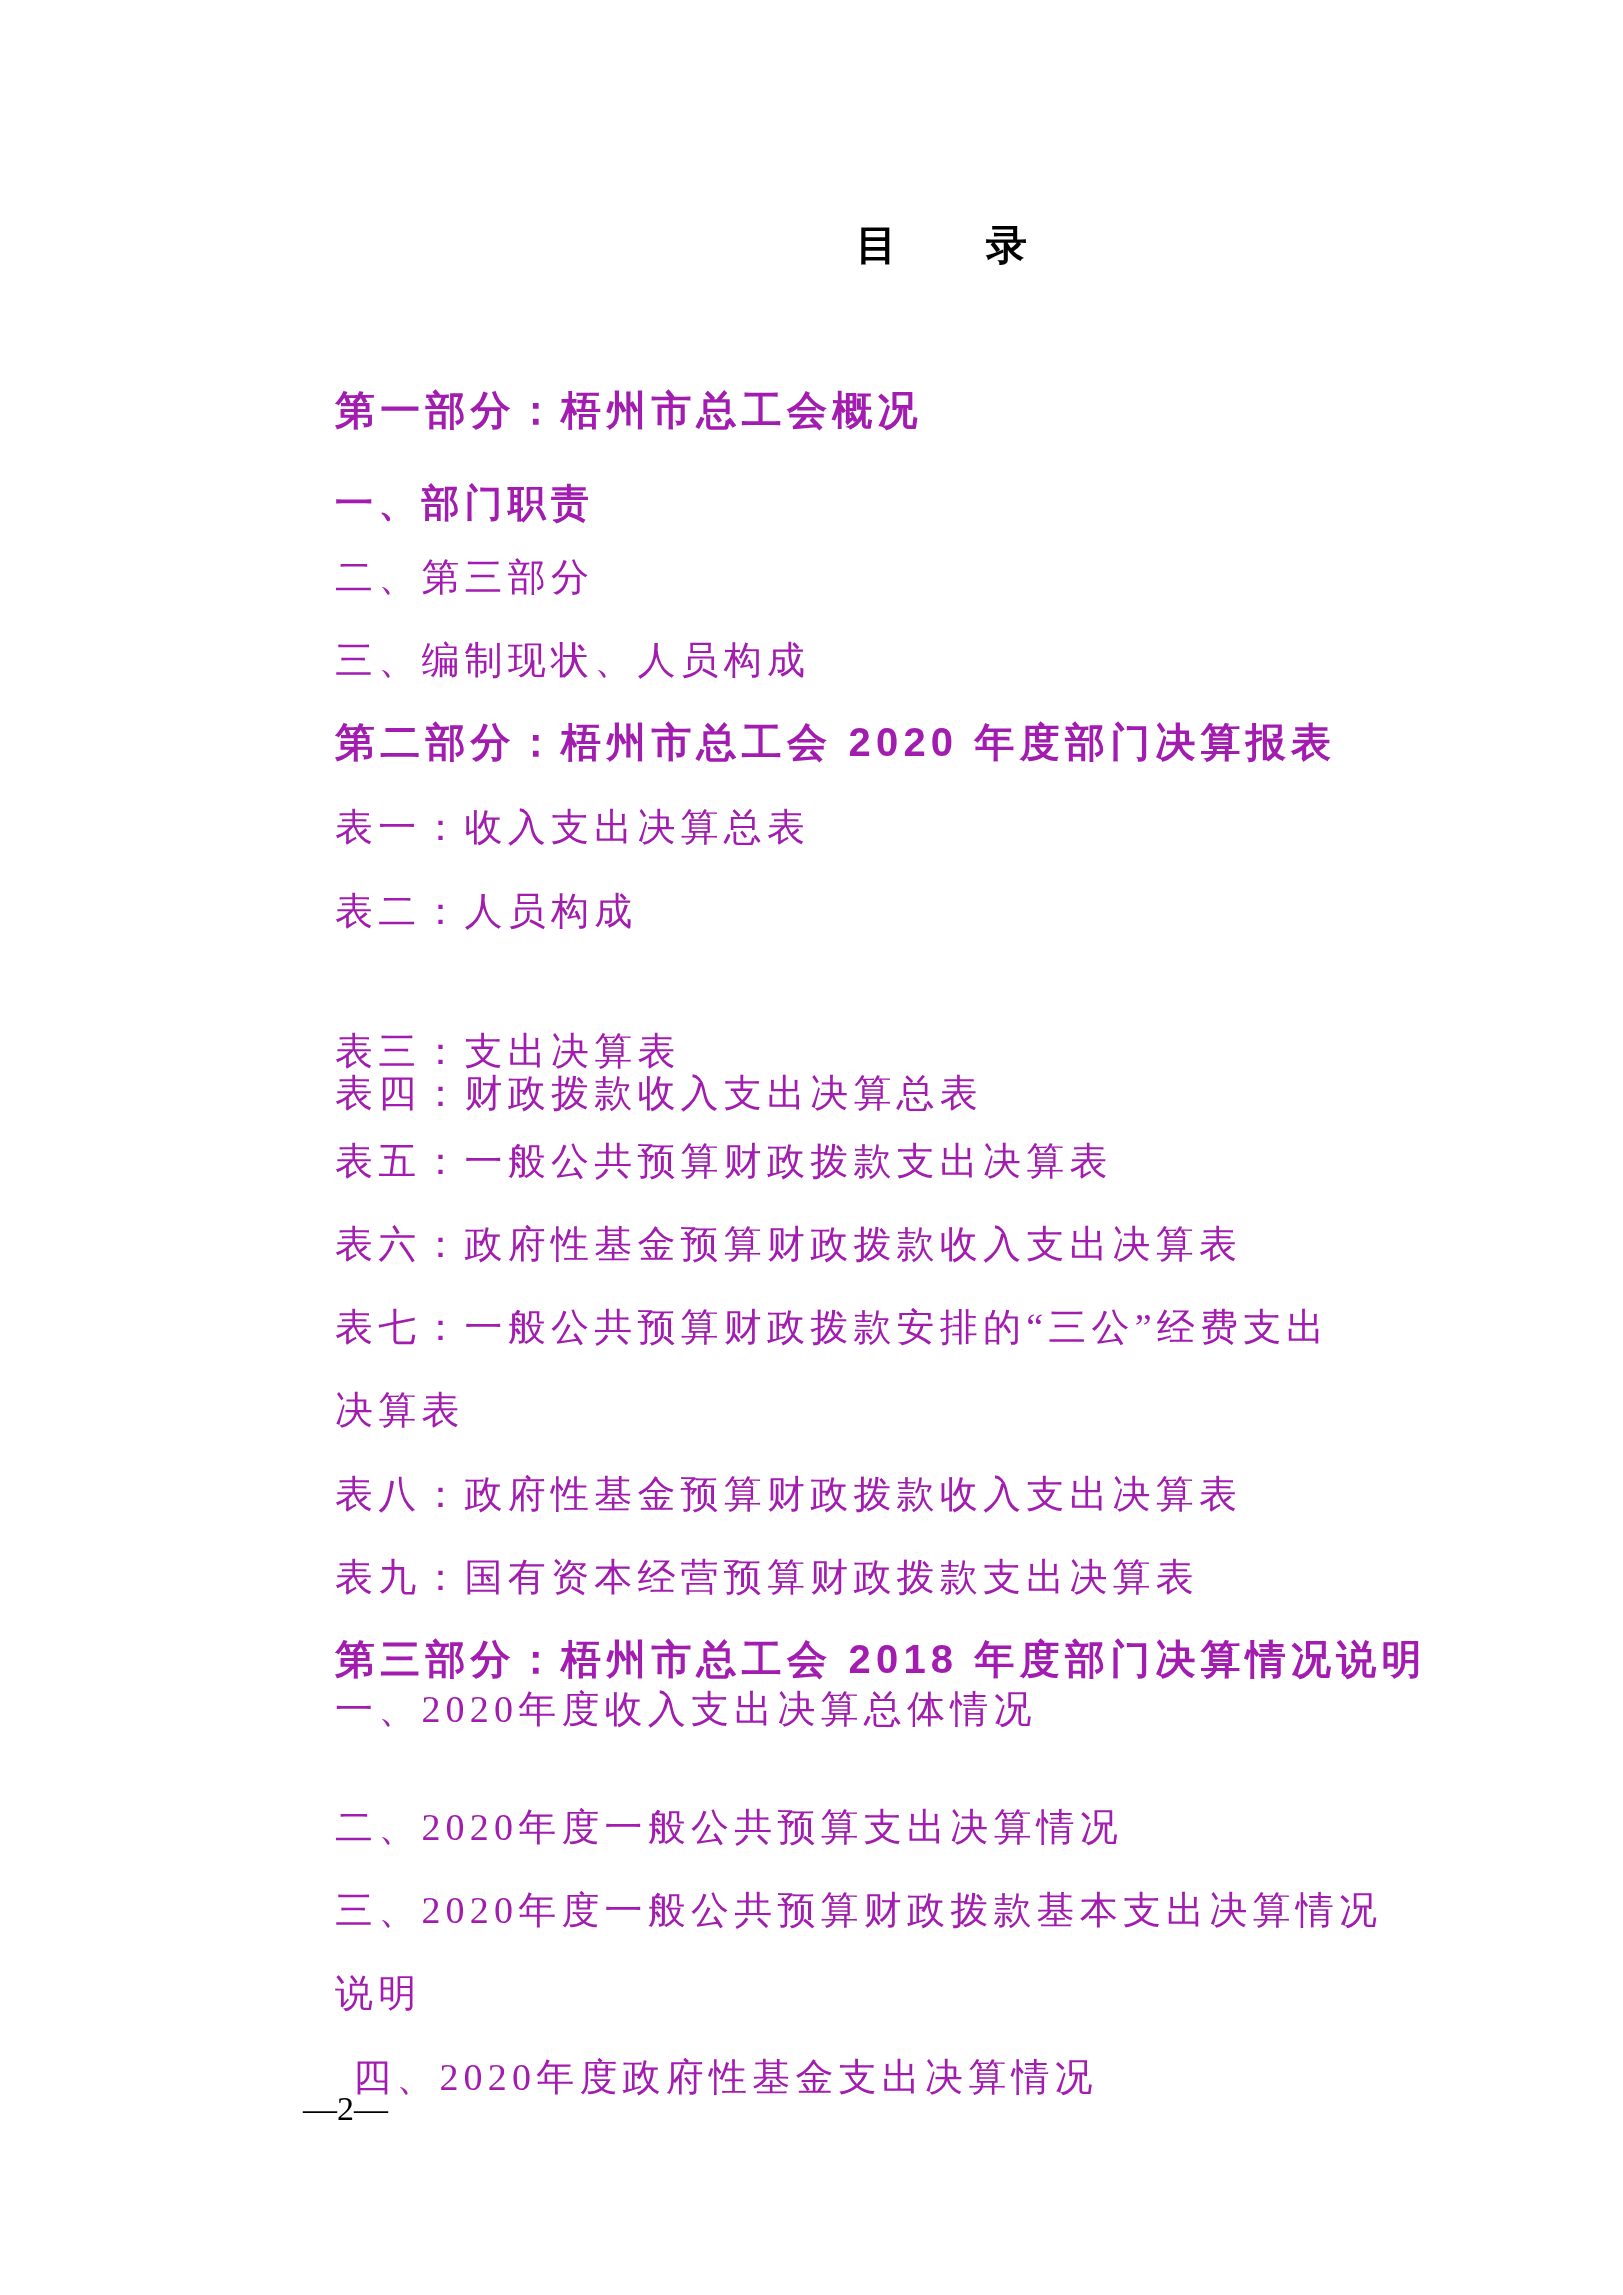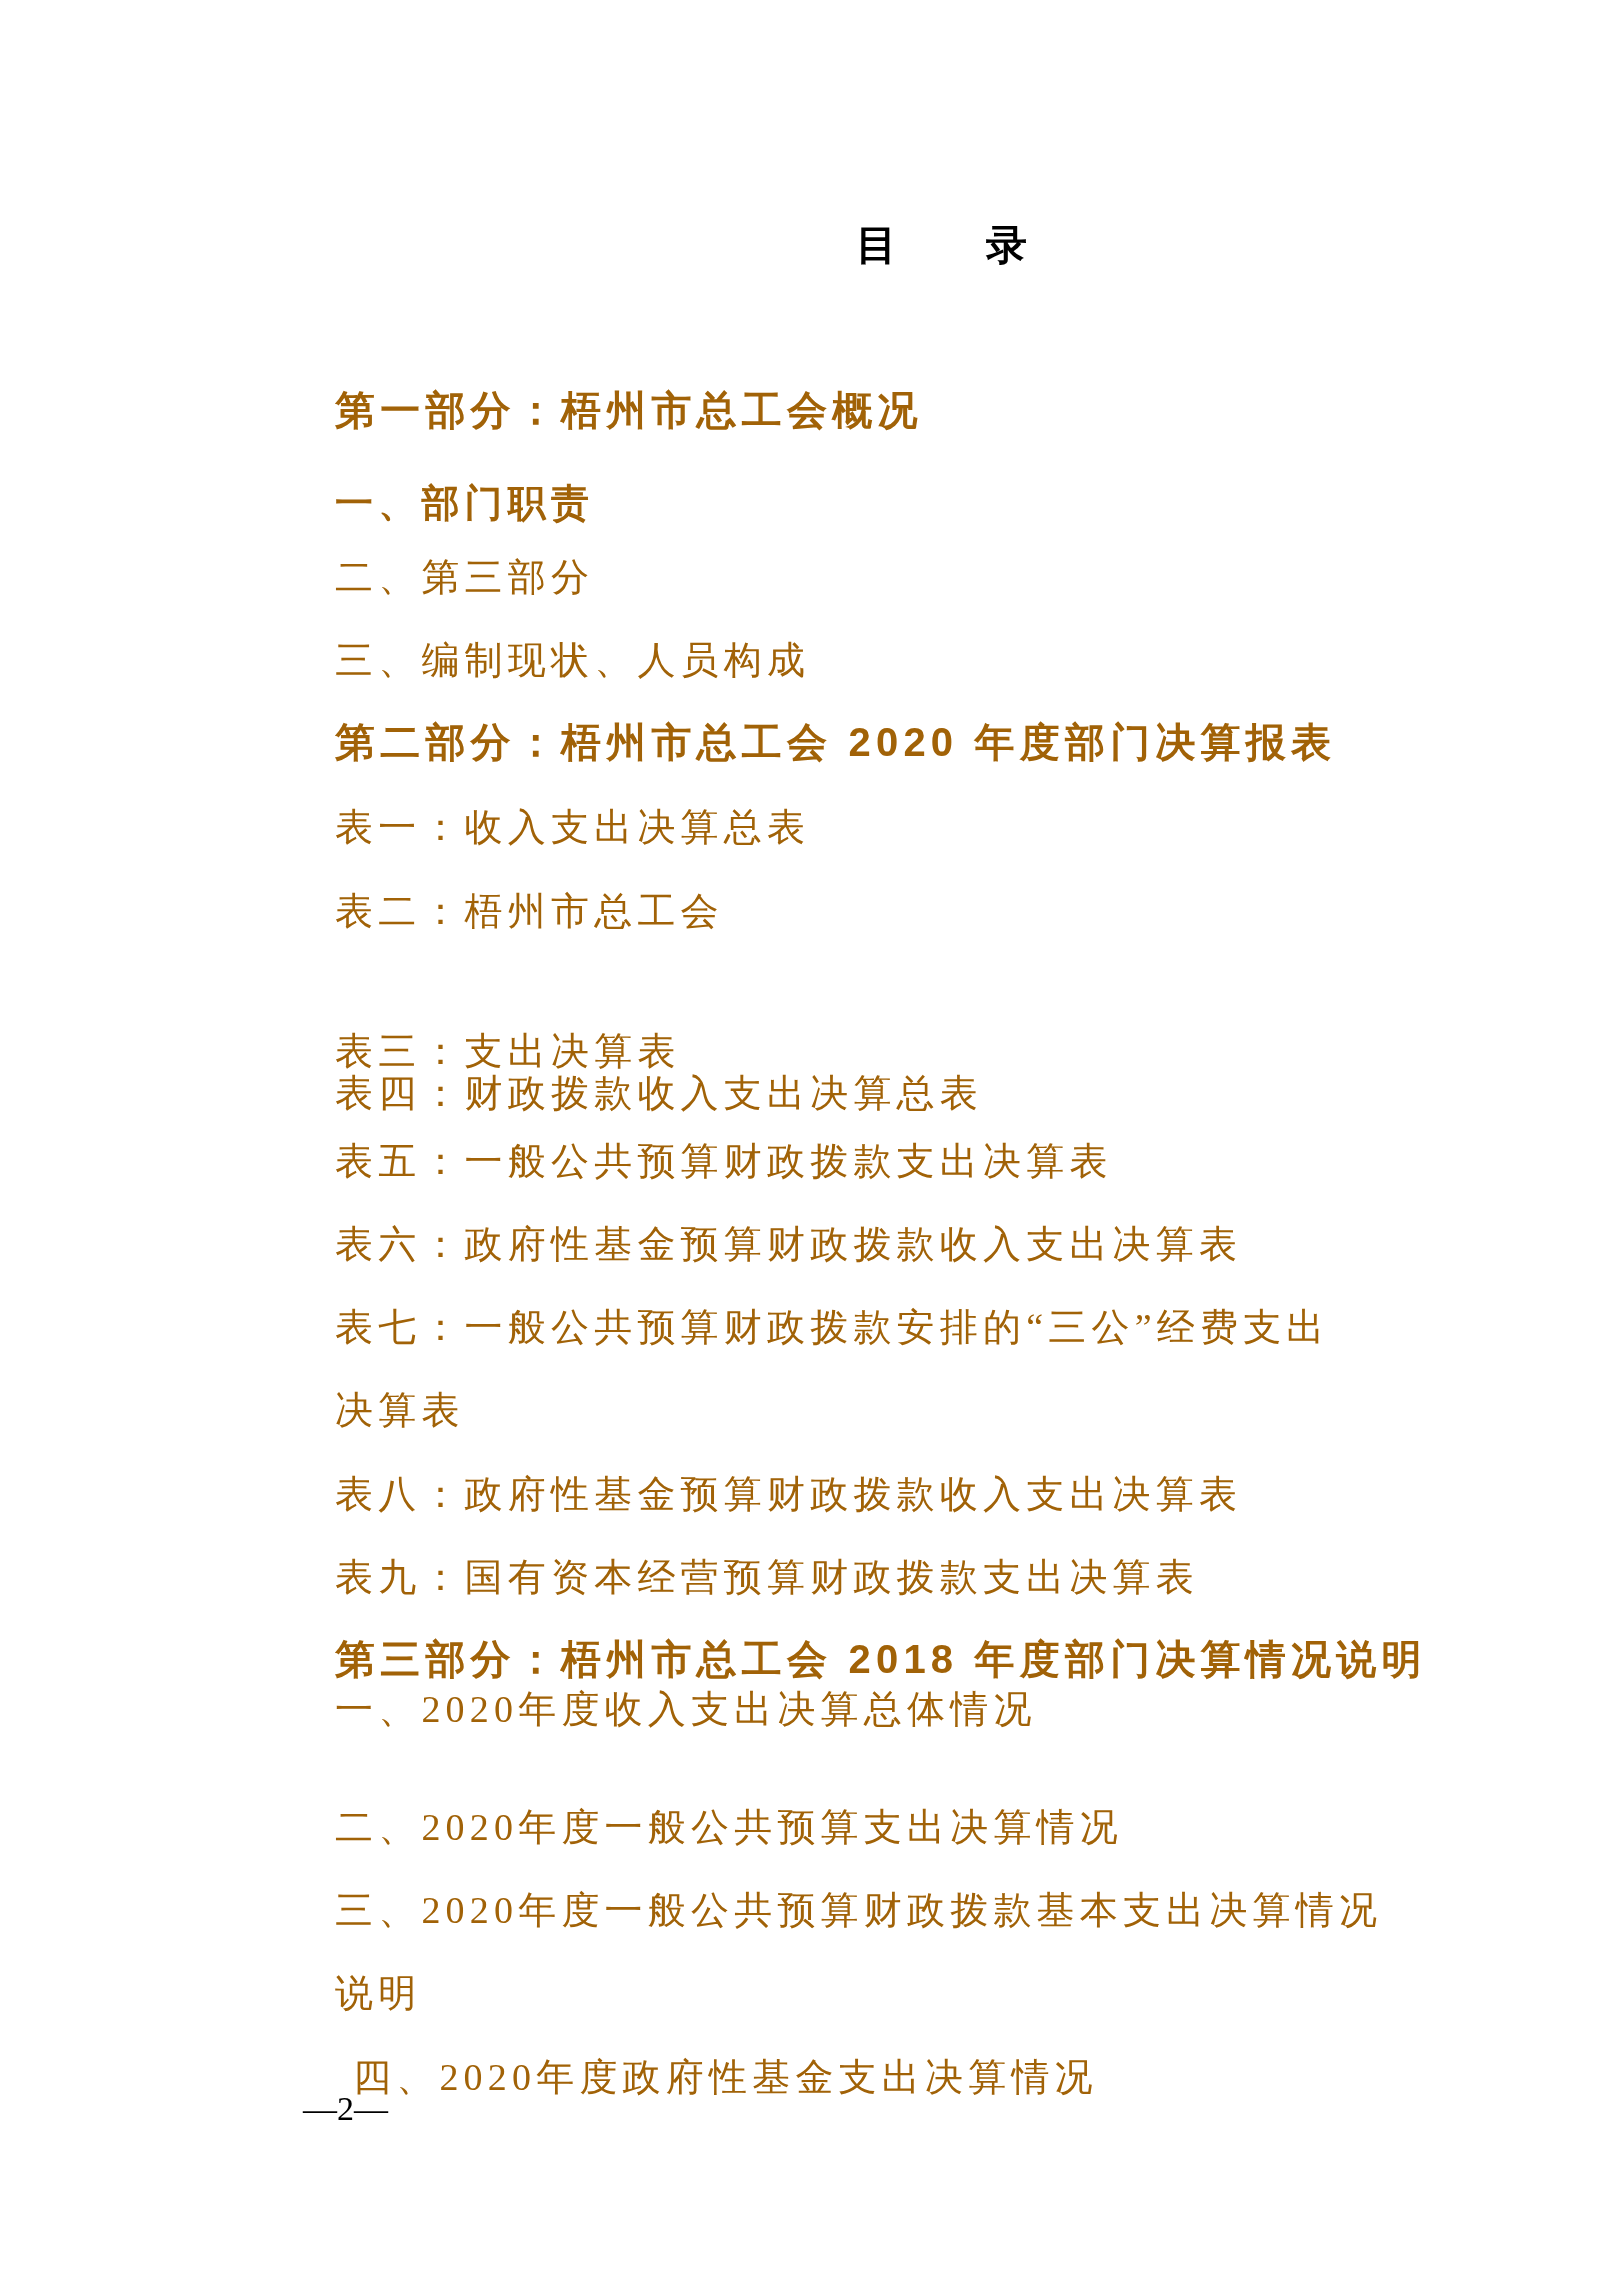--- a/index.html
+++ b/index.html
@@ -22,21 +22,21 @@
     line-height:41px;
     color:#000;
   }
   .line{
     position:absolute;
     left:335px;
     white-space:nowrap;
     font-size:38px;
     line-height:42px;
     letter-spacing:5.2px;
-    color:#a16207;
+    color:#a21caf;
   }
   .line.heading{
     font-family:"Liberation Sans", sans-serif;
     font-weight:bold;
     font-size:40px;
     letter-spacing:5.2px;
   }
   .page-number{
     position:absolute;
     left:303px;
@@ -55,21 +55,21 @@
 
   <span class="doc-title-char" style="left:856px;">目</span>
   <span class="doc-title-char" style="left:986px;">录</span>
 
   <div class="line heading" style="top:389px;">第一部分：梧州市总工会概况</div>
   <div class="line" style="top:482px;font-weight:bold;">一、部门职责</div>
   <div class="line" style="top:556px;">二、第三部分</div>
   <div class="line" style="top:639px;">三、编制现状、人员构成</div>
   <div class="line heading" style="top:721px;">第二部分：梧州市总工会 2020 年度部门决算报表</div>
   <div class="line" style="top:806px;">表一：收入支出决算总表</div>
-  <div class="line" style="top:890px;">表二：梧州市总工会</div>
+  <div class="line" style="top:890px;">表二：人员构成</div>
   <div class="line" style="top:1030px;">表三：支出决算表</div>
   <div class="line" style="top:1056px;margin-top:16px;">表四：财政拨款收入支出决算总表</div>
   <div class="line" style="top:1140px;">表五：一般公共预算财政拨款支出决算表</div>
   <div class="line" style="top:1223px;">表六：政府性基金预算财政拨款收入支出决算表</div>
   <div class="line" style="top:1306px;">表七：一般公共预算财政拨款安排的“三公”经费支出</div>
   <div class="line" style="top:1389px;">决算表</div>
   <div class="line" style="top:1473px;">表八：政府性基金预算财政拨款收入支出决算表</div>
   <div class="line" style="top:1556px;">表九：国有资本经营预算财政拨款支出决算表</div>
   <div class="line heading" style="top:1638px;">第三部分：梧州市总工会 2018 年度部门决算情况说明</div>
   <div class="line" style="top:1688px;font-family:Liberation Serif, serif;">一、2020年度收入支出决算总体情况</div>

